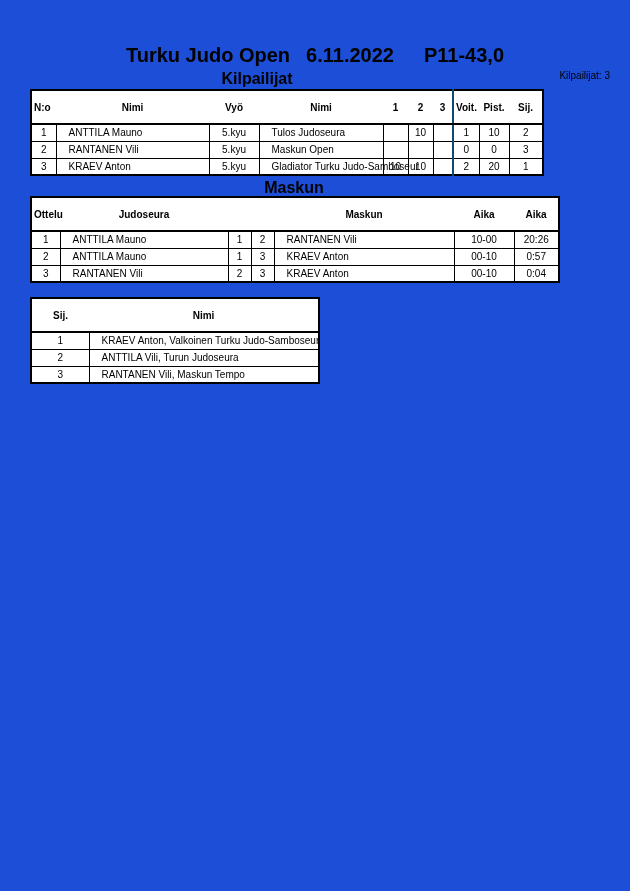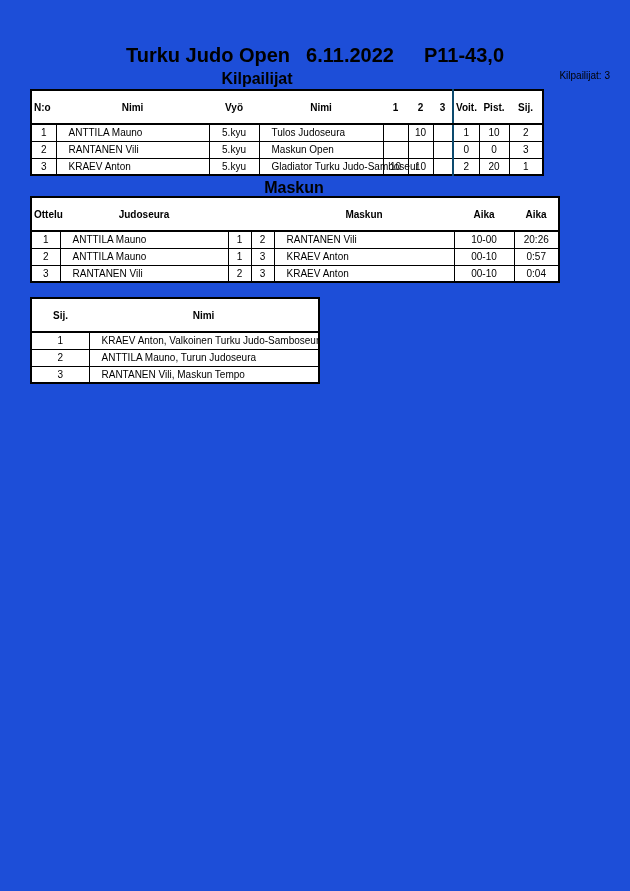--- a/index.html
+++ b/index.html
@@ -223,21 +223,21 @@
         <th>Nimi</th>
       </tr>
     </thead>
     <tbody>
       <tr>
         <td>1</td>
         <td class="al">KRAEV Anton, Valkoinen Turku Judo-Samboseur</td>
       </tr>
       <tr>
         <td>2</td>
-        <td class="al">ANTTILA Mauno, Turun Judoseura</td>
+        <td class="al">ANTTILA Vili, Turun Judoseura</td>
       </tr>
       <tr>
         <td>3</td>
         <td class="al">RANTANEN Vili, Maskun Tempo</td>
       </tr>
     </tbody>
   </table>
 
 </div>
 

